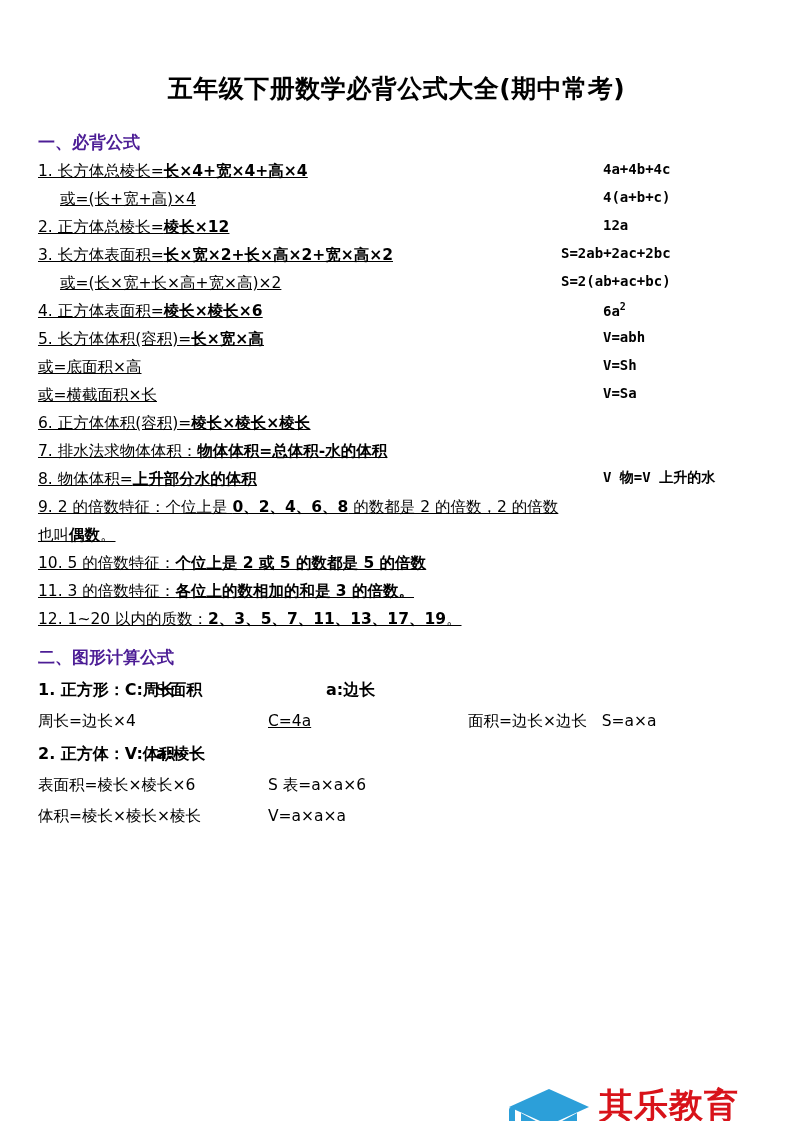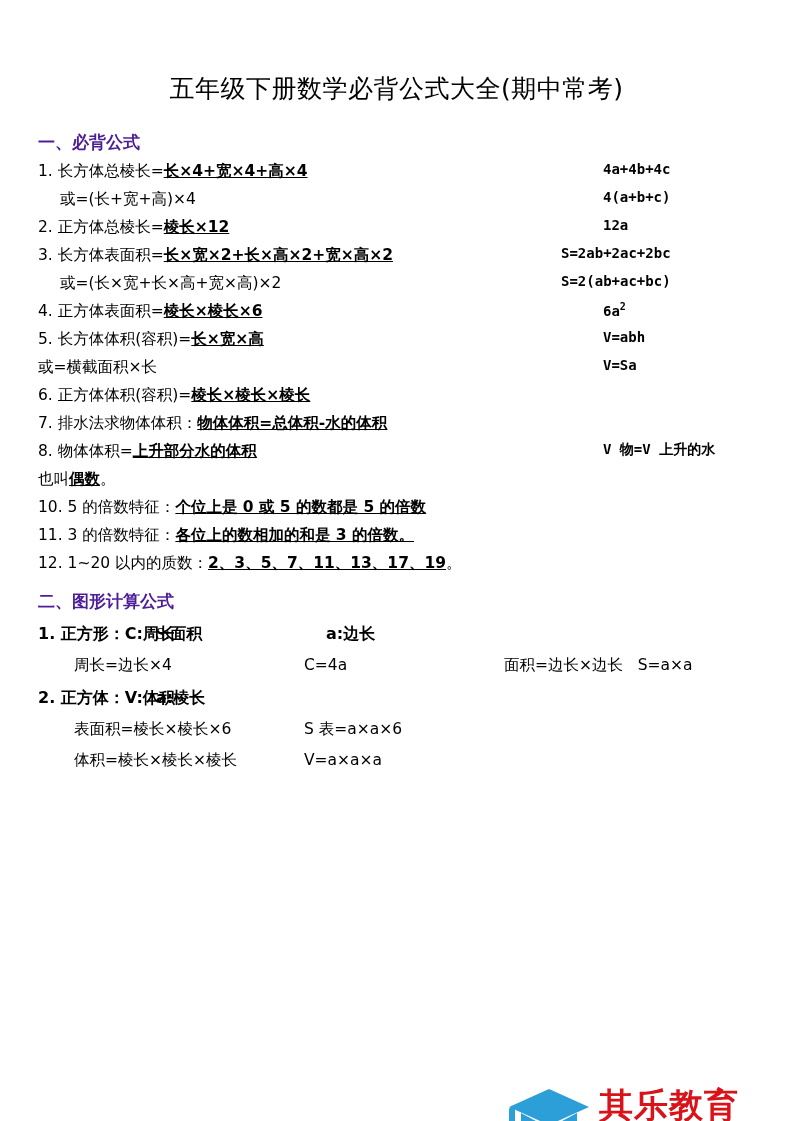--- a/index.html
+++ b/index.html
@@ -18,21 +18,21 @@
   .page {
     position: relative;
     width: 793px;
     height: 1121px;
     box-sizing: border-box;
     padding: 0 38px;
   }
   .doc-title {
     text-align: center;
     font-size: 25px;
-    font-weight: normal;
+    font-weight: bold;
     letter-spacing: 0.5px;
     margin-top: 72px;
     margin-bottom: 0;
     font-family: "DejaVu Sans", sans-serif;
   }
   .section-head {
     color: #4c1d95;
     font-weight: bold;
     font-size: 17px;
     margin-top: 26px;
@@ -42,20 +42,21 @@
   .section-head.second {
     margin-top: 16px;
   }
   .line {
     position: relative;
     font-size: 15.5px;
     line-height: 1.42;
     margin: 6px 0;
     font-family: "DejaVu Sans", sans-serif;
     white-space: nowrap;
+    text-decoration: underline;
   }
   .line.indent {
     padding-left: 22px;
   }
   .line .u {
     text-decoration: underline;
     font-weight: bold;
   }
   .rhs {
     position: absolute;
@@ -79,22 +80,22 @@
     margin: 9px 0;
     font-family: "DejaVu Sans", sans-serif;
     white-space: nowrap;
   }
   .sub-line.bold-all {
     font-weight: bold;
     font-size: 16px;
   }
   .g1 { width: 118px; display:inline-block; }
   .g2 { width: 170px; display:inline-block;font-family:Liberation Serif, serif; }
-  .g3 { width: 230px; display:inline-block;margin-left:36px; }
-  .g4 { width: 200px; display:inline-block; }
+  .g3 { width: 230px; display:inline-block; }
+  .g4 { width: 200px; display:inline-block;text-decoration:underline; }
   .logo {
     position: absolute;
     right: 34px;
     bottom: 22px;
     width: 252px;
     height: 92px;
   }
   .logo-cap {
     position: absolute;
     left: 0;
@@ -150,45 +151,52 @@
   <div class="line">
     <span>4. 正方体表面积=</span><span class="u">棱长×棱长×6</span>
     <span class="rhs">6a<sup>2</sup></span>
   </div>
 
   <div class="line">
     <span>5. 长方体体积(容积)=</span><span class="u">长×宽×高</span>
     <span class="rhs">V=abh</span>
   </div>
 
+  <div class="line">
+    <span>或=底面积×高</span>
+    <span class="rhs">V=Sh</span>
+  </div>
 
   <div class="line">
     <span>或=横截面积×长</span>
     <span class="rhs">V=Sa</span>
   </div>
 
   <div class="line">
     <span>6. 正方体体积(容积)=</span><span class="u">棱长×棱长×棱长</span>
   </div>
 
   <div class="line">
     <span>7. 排水法求物体体积：</span><span class="u">物体体积=总体积-水的体积</span>
   </div>
 
   <div class="line">
     <span>8. 物体体积=</span><span class="u">上升部分水的体积</span>
     <span class="rhs">V 物=V 上升的水</span>
   </div>
 
   <div class="line">
+    <span>9. 2 的倍数特征：个位上是 </span><span class="u">0、2、4、6、8</span><span> 的数都是 2 的倍数，2 的倍数</span>
+  </div>
+  <div class="line">
     <span>也叫</span><span class="u">偶数</span><span>。</span>
   </div>
 
   <div class="line">
-    <span>10. 5 的倍数特征：</span><span class="u">个位上是 0 或 5 的数都是 5 的倍数</span>
+    <span>10. 5 的倍数特征：</span><span class="u">个位上是 2 或 5 的数都是 5 的倍数</span>
   </div>
 
   <div class="line">
     <span>11. 3 的倍数特征：</span><span class="u">各位上的数相加的和是 3 的倍数。</span>
   </div>
 
   <div class="line">
     <span>12. 1~20 以内的质数：</span><span class="u">2、3、5、7、11、13、17、19</span><span>。</span>
   </div>
 

